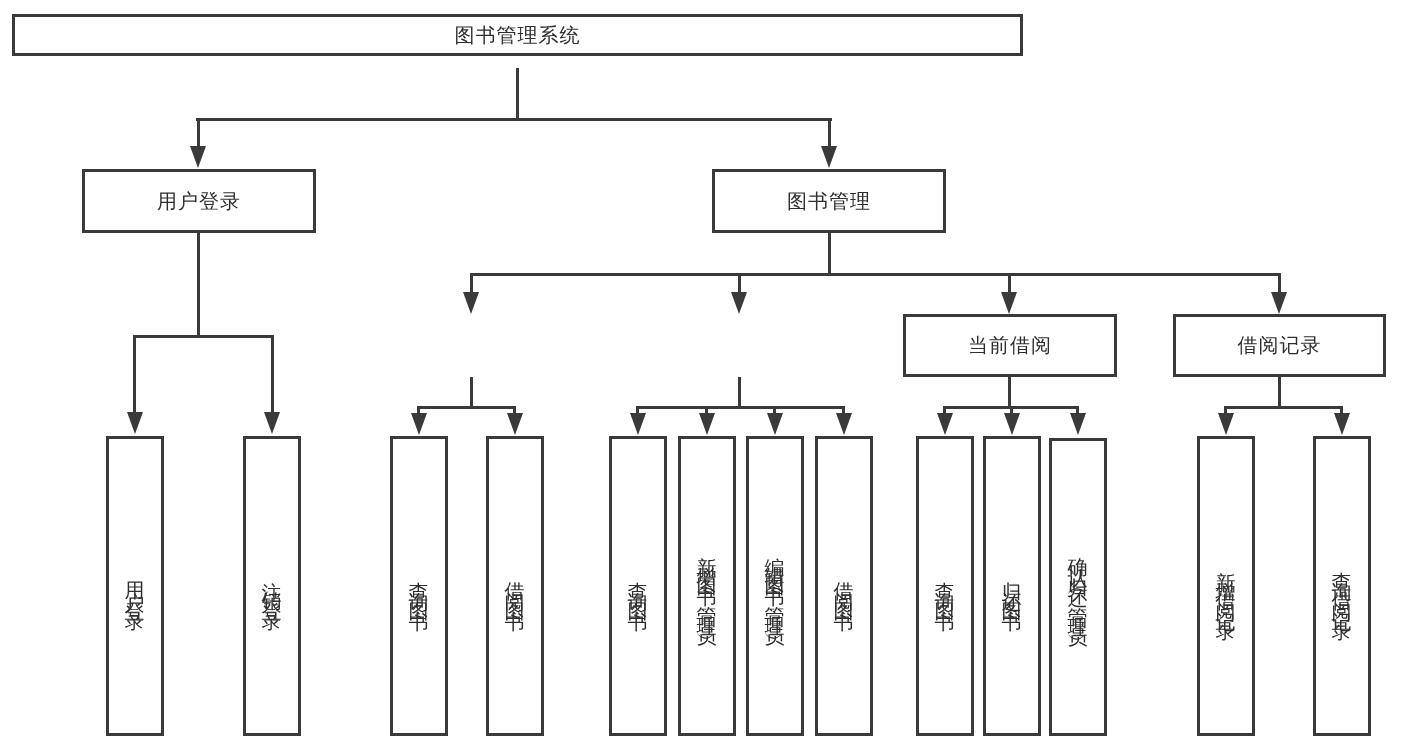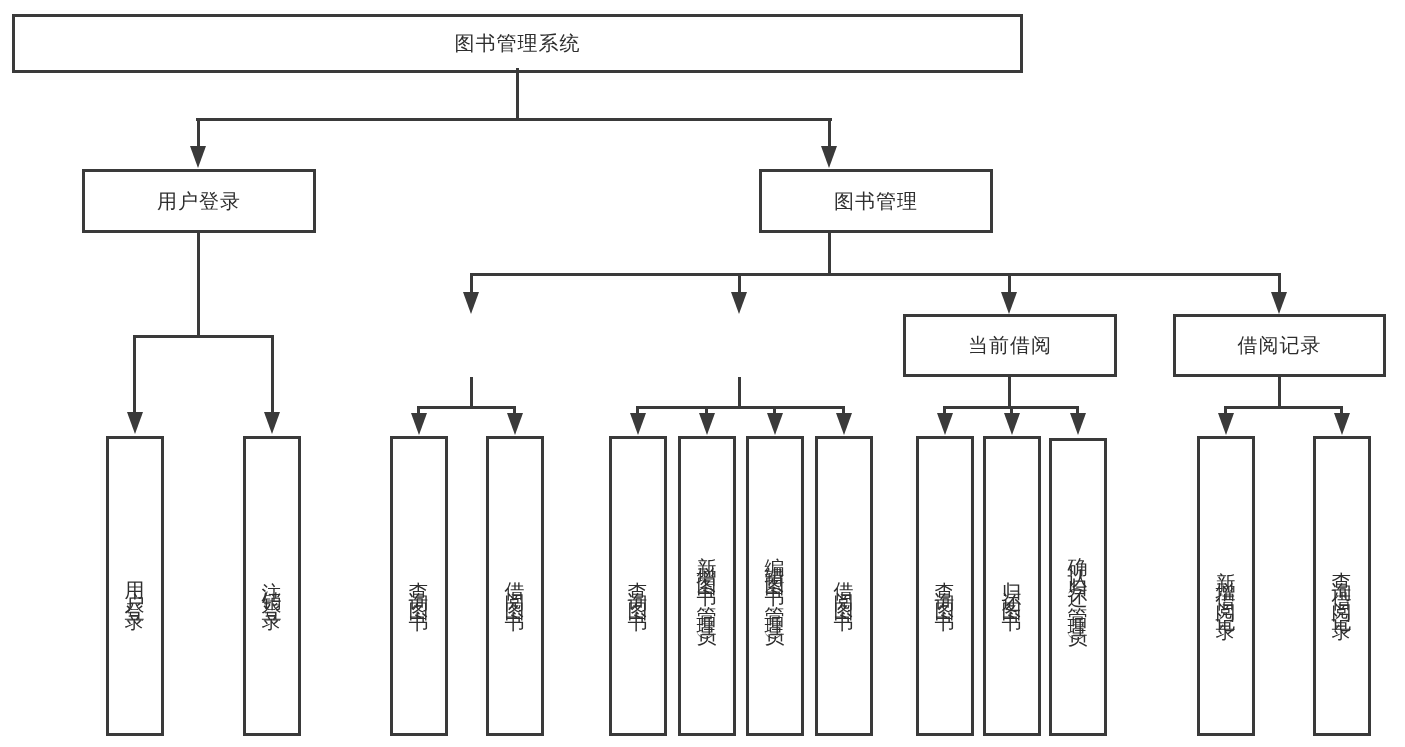--- a/index.html
+++ b/index.html
@@ -48,35 +48,35 @@
     letter-spacing:1px;
     text-shadow:0 0 2px rgba(255,255,255,0.9);
     white-space:nowrap;
   }
 </style>
 </head>
 <body>
 
 <div class="canvas">
 
-  <div class="box" style="left:12px;top:14px;width:1011px;height:59px;">
+  <div class="box" style="left:12px;top:14px;width:1011px;height:42px;">
     <span>图书管理系统</span>
   </div>
 
   <div class="vline" style="left:516px;top:68px;width:3px;height:50px;"></div>
   <div class="hline" style="left:196px;top:118px;width:636px;height:3px;"></div>
   <div class="vline" style="left:197px;top:118px;width:3px;height:30px;"></div>
   <div class="arrow" style="left:190px;top:146px;"></div>
   <div class="vline" style="left:828px;top:118px;width:3px;height:30px;"></div>
   <div class="arrow" style="left:821px;top:146px;"></div>
 
   <div class="box" style="left:82px;top:169px;width:234px;height:64px;">
     <span>用户登录</span>
   </div>
-  <div class="box" style="left:712px;top:169px;width:234px;height:64px;margin-left:47px;">
+  <div class="box" style="left:712px;top:169px;width:234px;height:64px;">
     <span>图书管理</span>
   </div>
 
   <div class="vline" style="left:197px;top:233px;width:3px;height:102px;"></div>
   <div class="hline" style="left:133px;top:335px;width:141px;height:3px;"></div>
   <div class="vline" style="left:133px;top:335px;width:3px;height:80px;"></div>
   <div class="arrow" style="left:127px;top:412px;"></div>
   <div class="vline" style="left:271px;top:335px;width:3px;height:80px;"></div>
   <div class="arrow" style="left:264px;top:412px;"></div>
 

